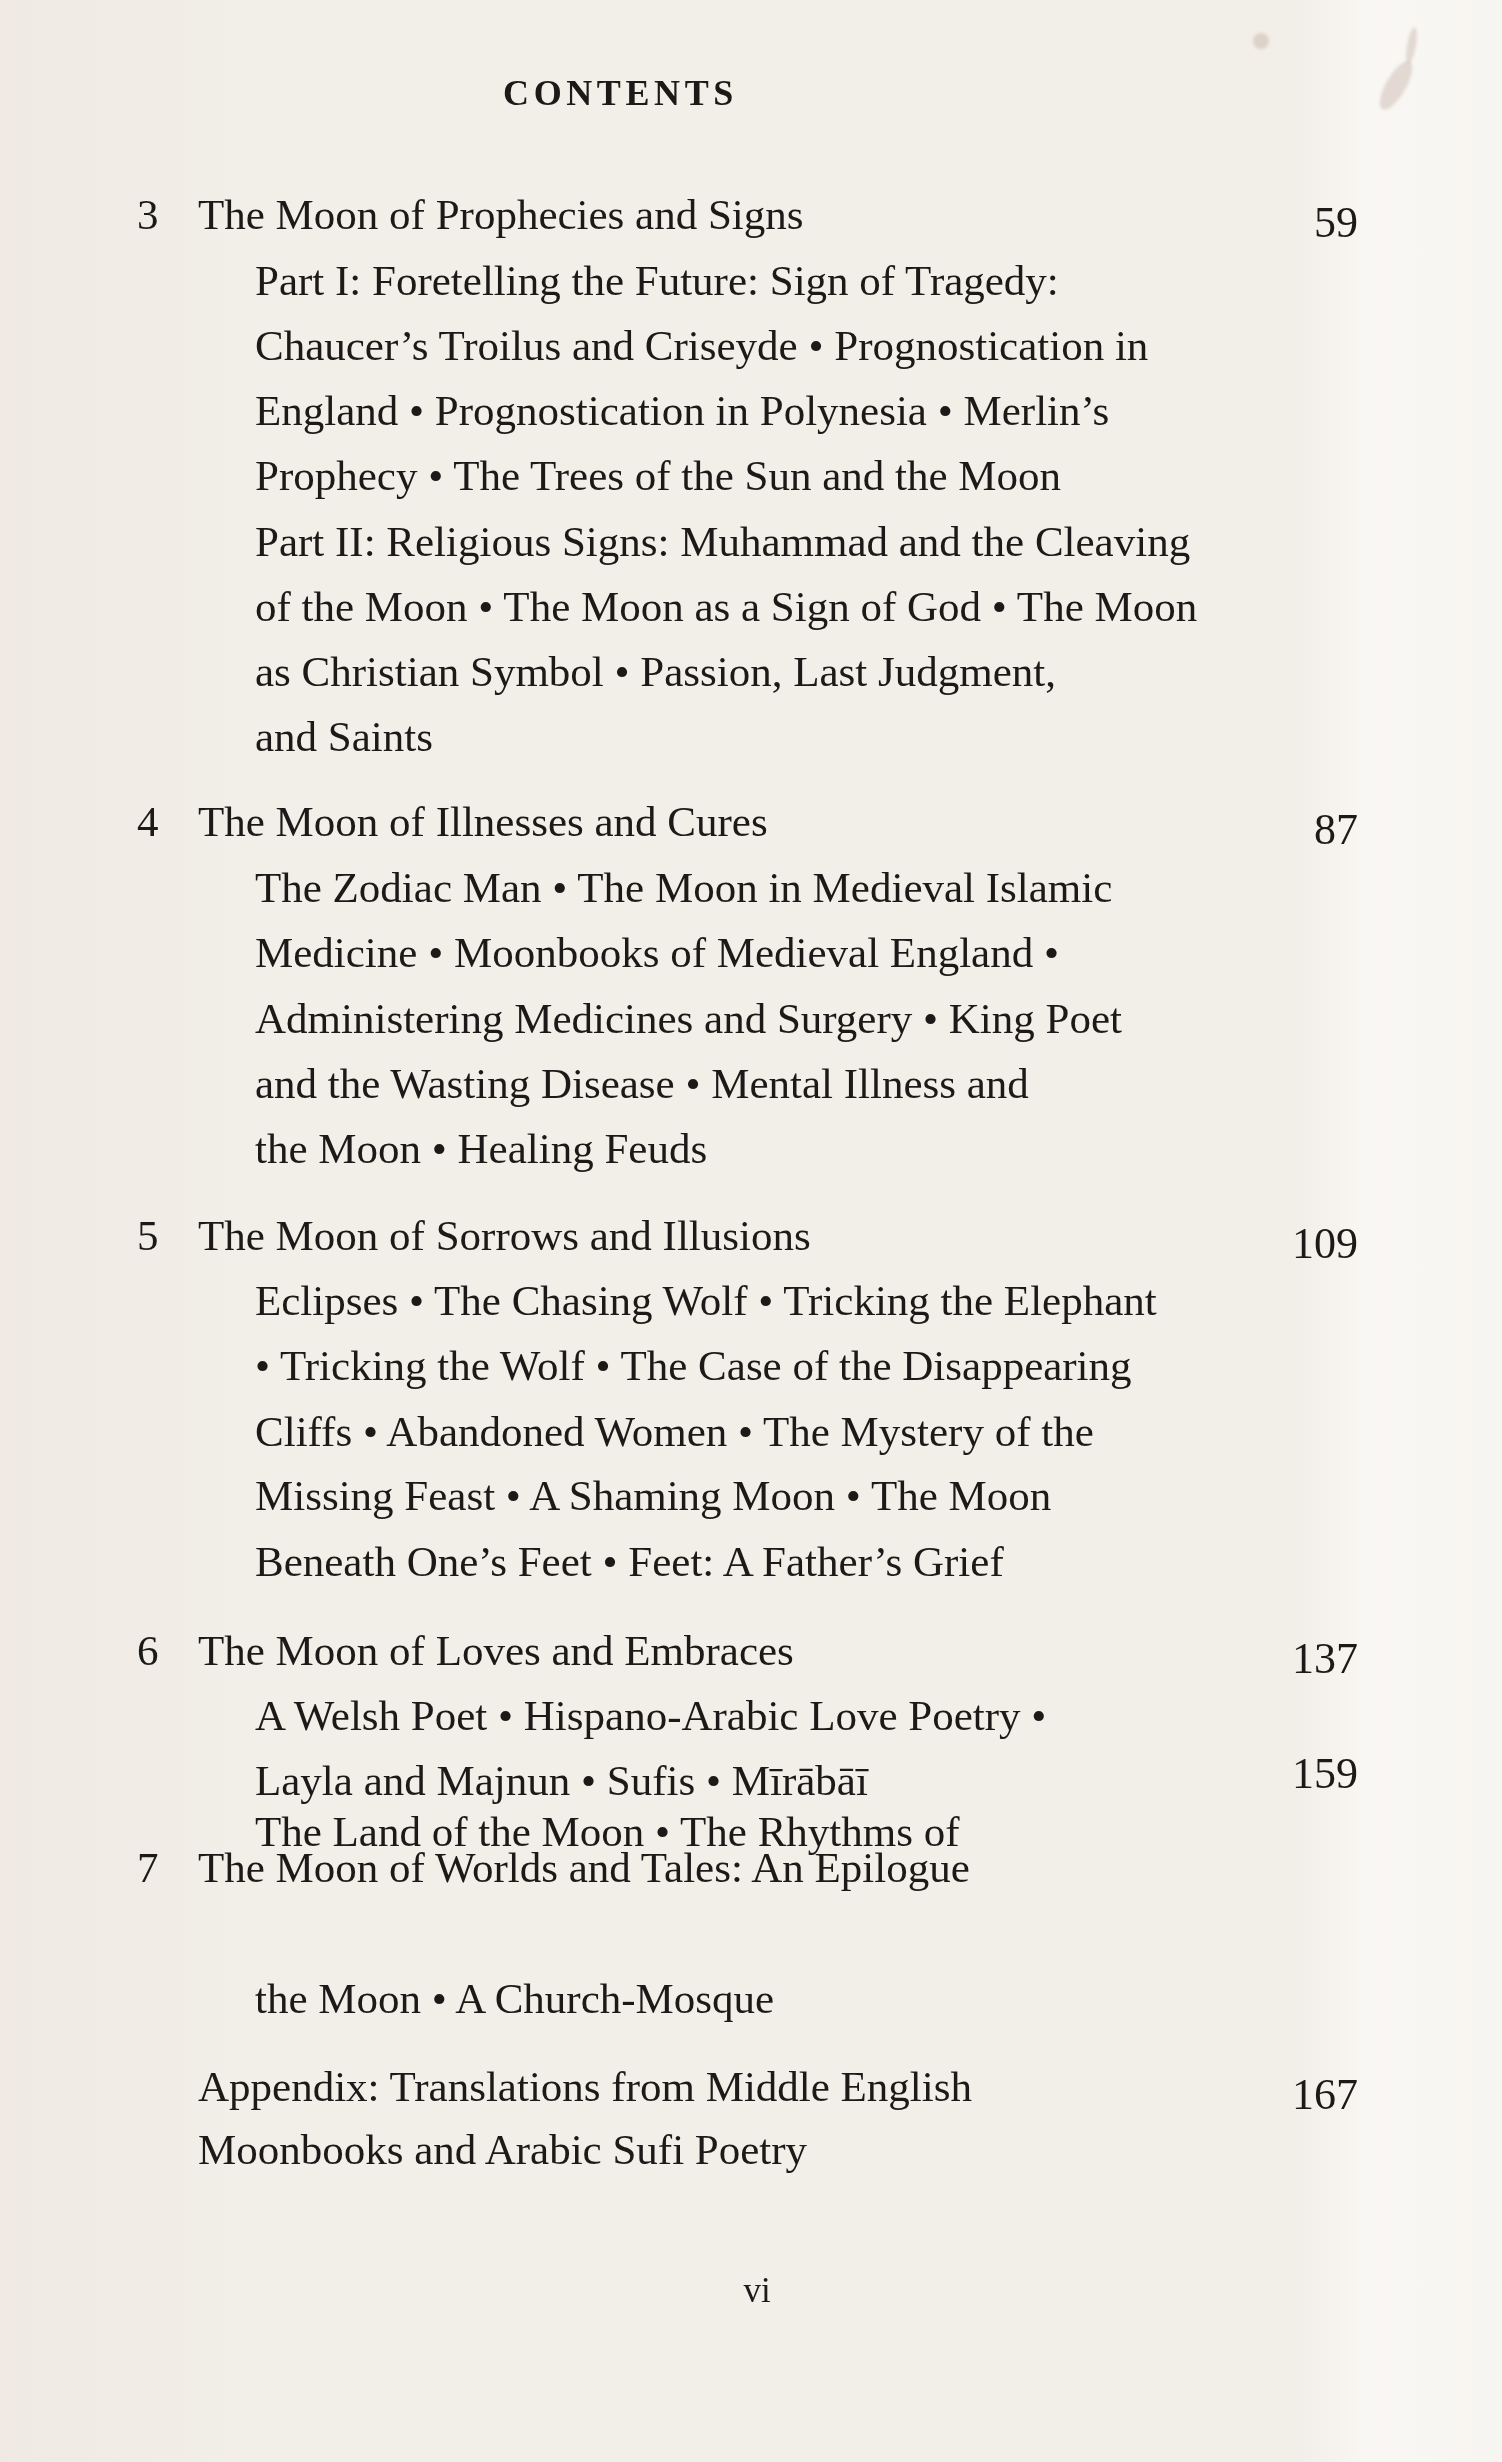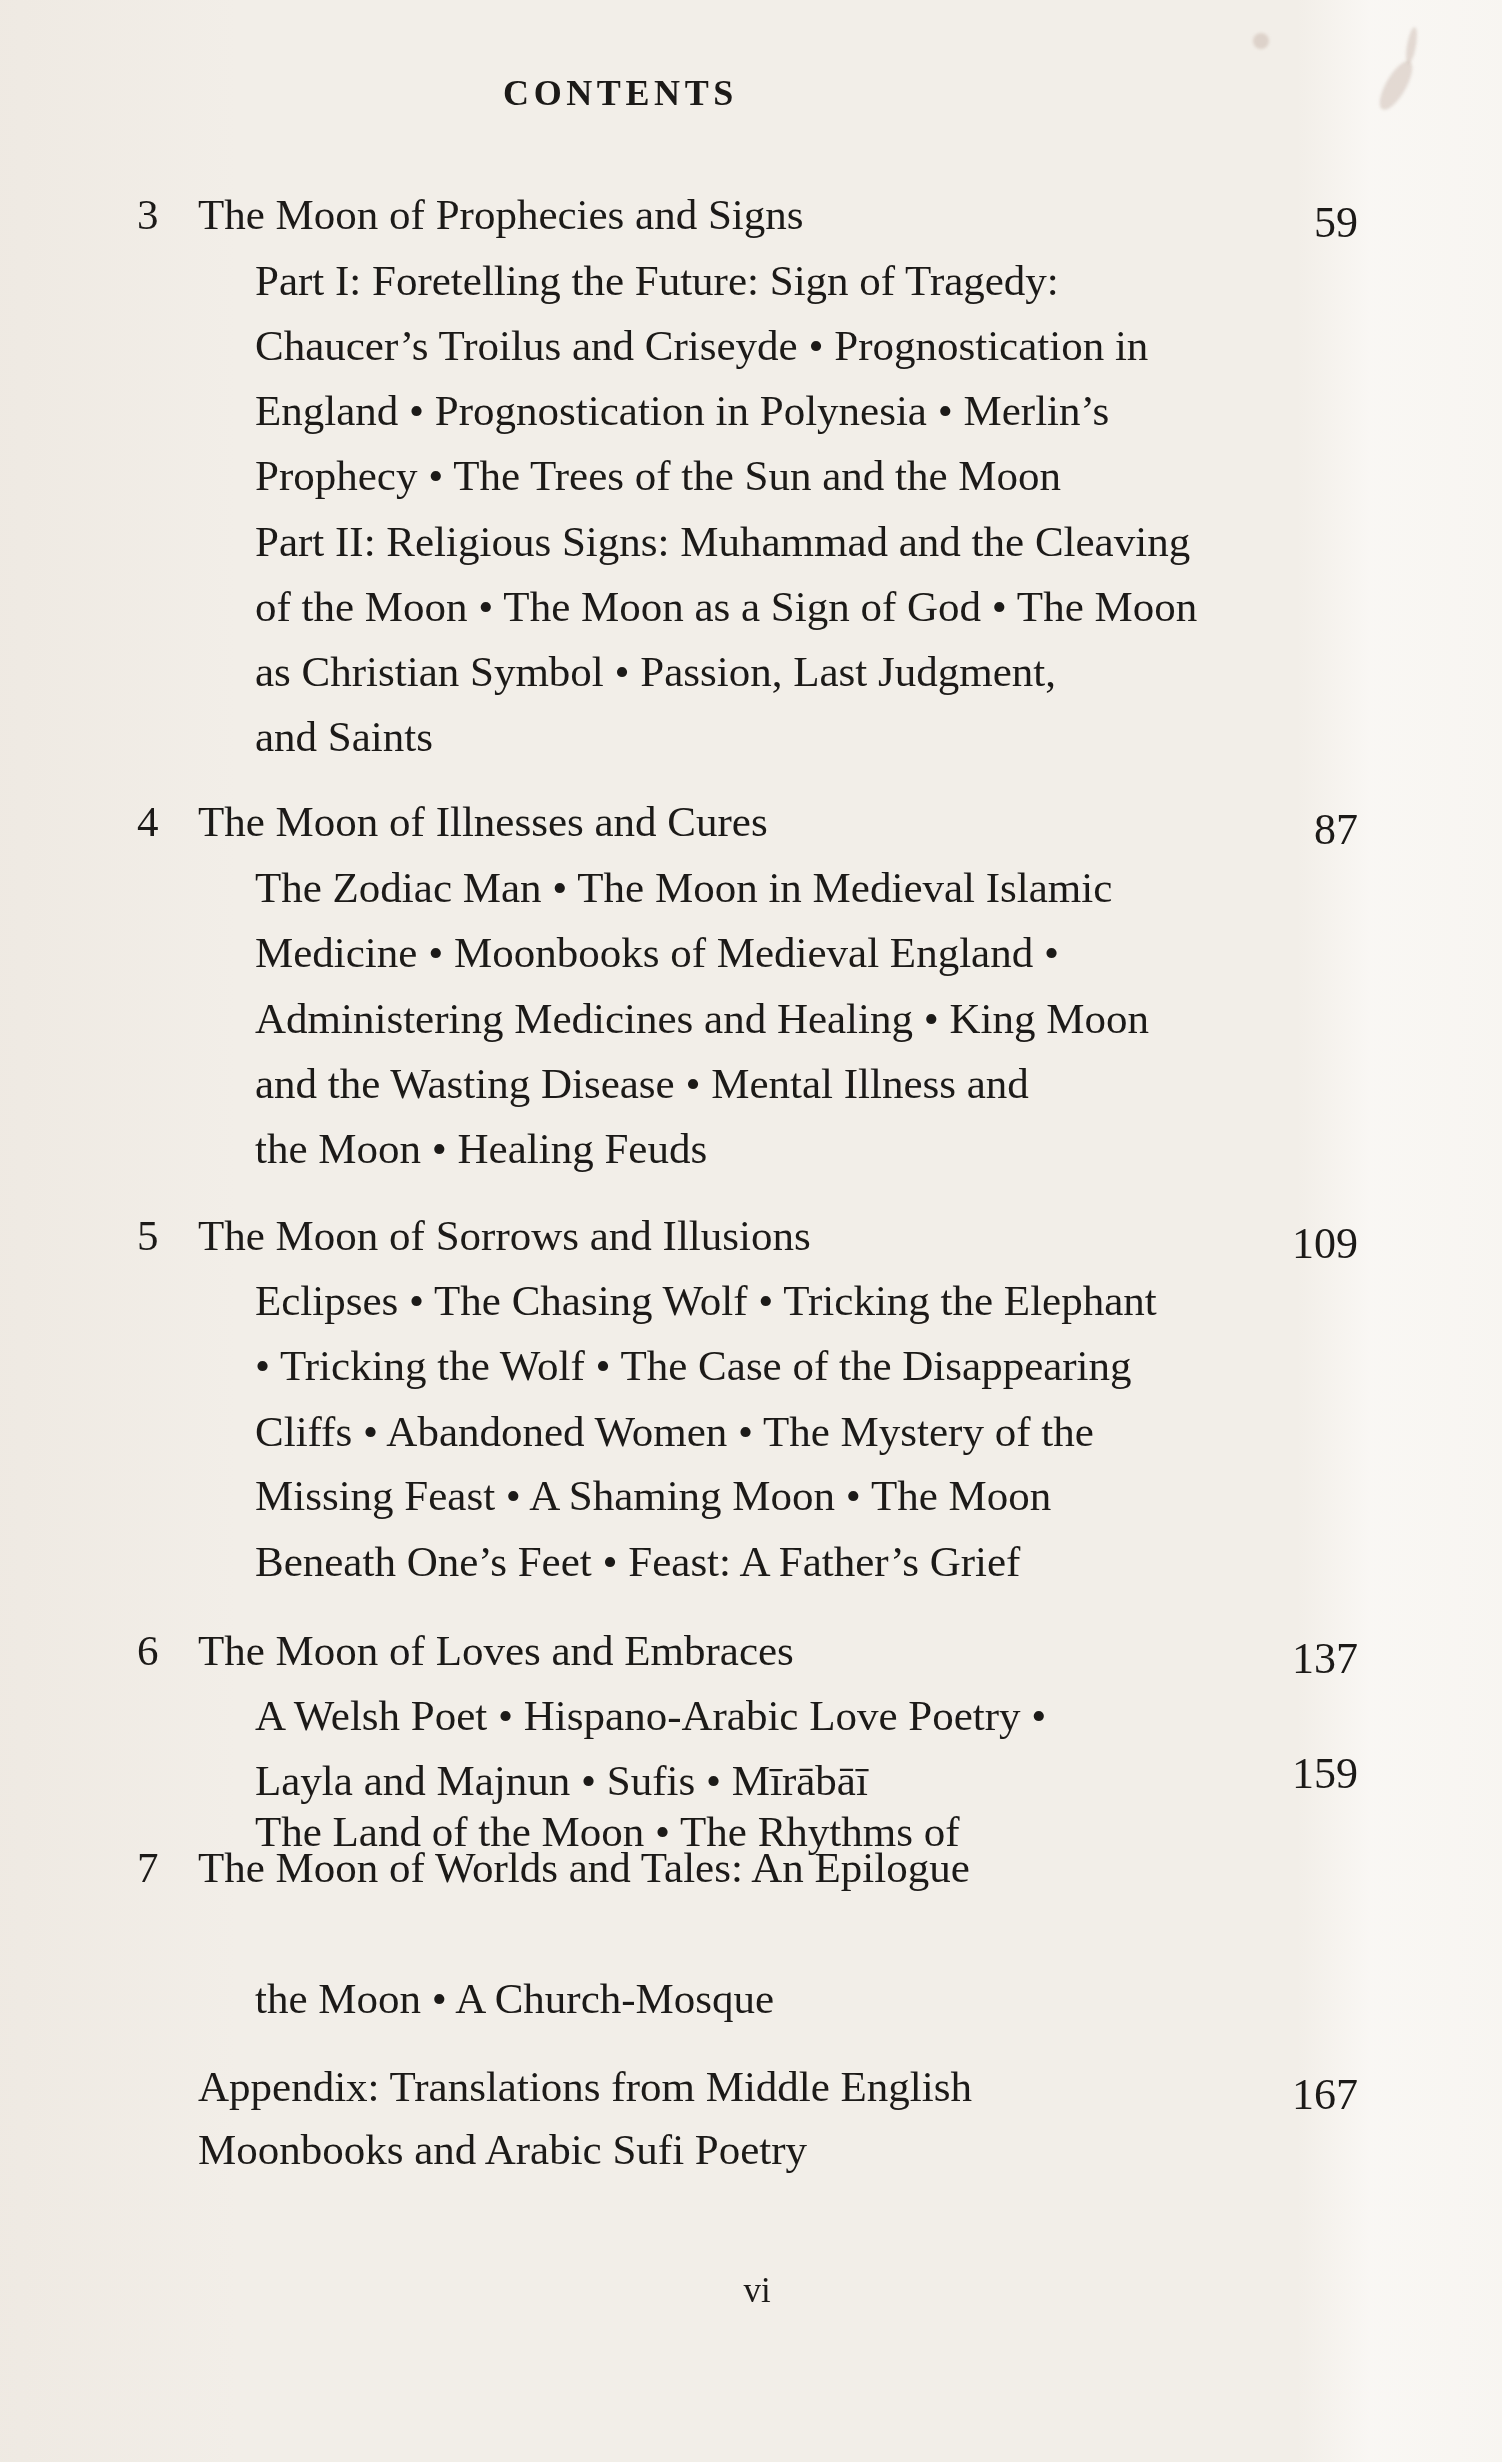--- a/index.html
+++ b/index.html
@@ -99,34 +99,34 @@
   <div class="line sub" style="top:646px">as Christian Symbol • Passion, Last Judgment,</div>
   <div class="line sub" style="top:711px">and Saints</div>
 </div>
 
 <div>
   <div class="line num" style="top:796px">4</div>
   <div class="line title" style="top:796px">The Moon of Illnesses and Cures</div>
   <div class="page" style="top:796px">87</div>
   <div class="line sub" style="top:862px">The Zodiac Man • The Moon in Medieval Islamic</div>
   <div class="line sub" style="top:927px">Medicine • Moonbooks of Medieval England •</div>
-  <div class="line sub" style="top:993px">Administering Medicines and Healing • King Moon</div>
+  <div class="line sub" style="top:993px">Administering Medicines and Surgery • King Poet</div>
   <div class="line sub" style="top:1058px">and the Wasting Disease • Mental Illness and</div>
   <div class="line sub" style="top:1123px">the Moon • Healing Feuds</div>
 </div>
 
 <div>
   <div class="line num" style="top:1210px">5</div>
   <div class="line title" style="top:1210px">The Moon of Sorrows and Illusions</div>
   <div class="page" style="top:1210px">109</div>
   <div class="line sub" style="top:1275px">Eclipses • The Chasing Wolf • Tricking the Elephant</div>
   <div class="line sub" style="top:1340px">• Tricking the Wolf • The Case of the Disappearing</div>
   <div class="line sub" style="top:1406px">Cliffs • Abandoned Women • The Mystery of the</div>
   <div class="line sub" style="top:1470px">Missing Feast • A Shaming Moon • The Moon</div>
-  <div class="line sub" style="top:1536px"><span>Beneath One’s Feet • </span><span class="it">Feast</span><span>: A Father’s Grief</span></div>
+  <div class="line sub" style="top:1536px"><span>Beneath One’s Feet • </span><span class="it">Feet</span><span>: A Father’s Grief</span></div>
 </div>
 
 <div>
   <div class="line num" style="top:1625px">6</div>
   <div class="line title" style="top:1625px">The Moon of Loves and Embraces</div>
   <div class="page" style="top:1625px">137</div>
   <div class="line sub" style="top:1690px">A Welsh Poet • Hispano-Arabic Love Poetry •</div>
   <div class="line sub" style="top:1755px"><span class="it">Layla and Majnun</span><span> • Sufis • Mīrābāī</span></div>
 </div>
 

